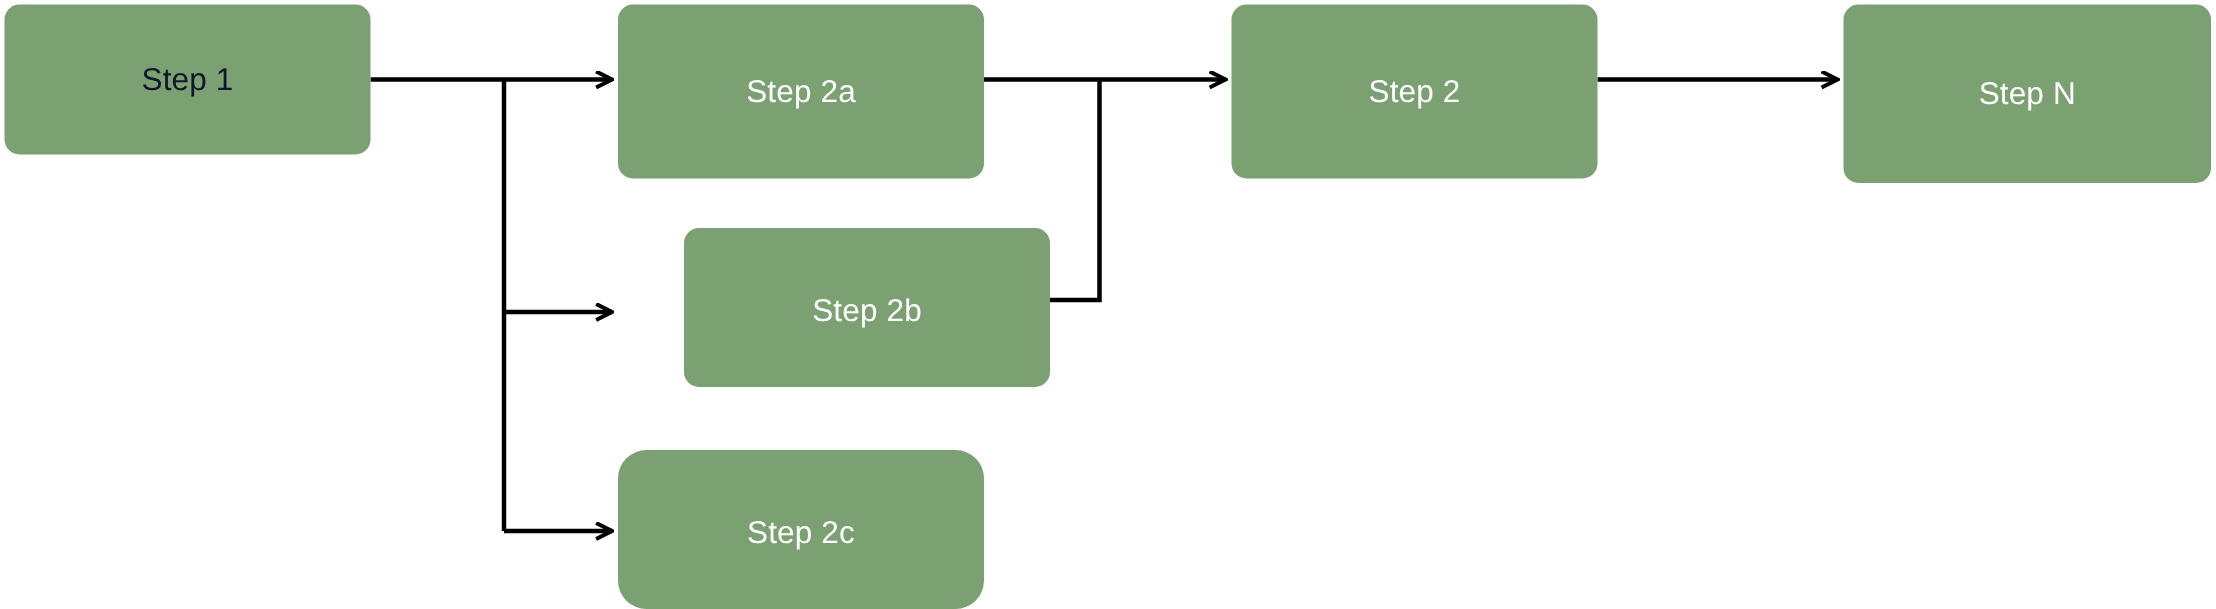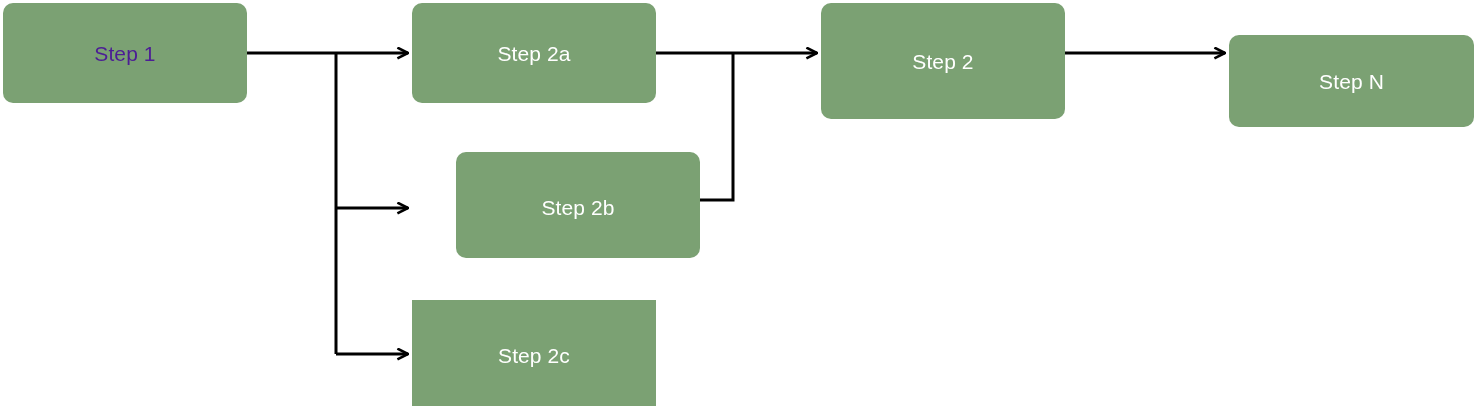--- a/index.html
+++ b/index.html
@@ -72,32 +72,32 @@
         <path d="M 336 208 L 408 208" marker-end="url(#arrowOpen)" stroke="#000000" stroke-width="3"></path>
         <path d="M 336 354 L 408 354" marker-end="url(#arrowOpen)" stroke="#000000" stroke-width="3"></path>
         <path d="M 656 53 L 817 53" marker-end="url(#arrowOpen)" stroke="#000000" stroke-width="3"></path>
         <path d="M 656 200 L 733 200 L 733 53" stroke="#000000" stroke-width="3"></path>
         <path d="M 1065 53 L 1225 53" marker-end="url(#arrowOpen)" stroke="#000000" stroke-width="3"></path>
       </g>
   </svg>
 
   <div id="node-layer">
       <div class="node-box" style="left: 3px; top: 3px; width: 244px; height: 100px; background: rgb(123, 161, 115); border-radius: 10px;">
-        <span class="node-label" style="color: #4c1d95; font-size: 21px;">Step 1</span>
+        <span class="node-label" style="color: #0f172a; font-size: 21px;">Step 1</span>
       </div>
-      <div class="node-box" style="left: 412px; top: 3px; width: 244px; height: 100px; background: rgb(123, 161, 115); border-radius: 10px;">
+      <div class="node-box" style="left: 412px; top: 3px; width: 244px; height: 116px; background: rgb(123, 161, 115); border-radius: 10px;">
         <span class="node-label" style="color: rgb(255, 255, 255); font-size: 21px;">Step 2a</span>
       </div>
       <div class="node-box label-high" style="left: 412px; top: 152px; width: 244px; height: 106px; background: rgb(123, 161, 115); border-radius: 10px; margin-left: 44px;">
         <span class="node-label" style="color: rgb(255, 255, 255); font-size: 21px;">Step 2b</span>
       </div>
-      <div class="node-box label-high" style="left: 412px; top: 300px; width: 244px; height: 106px; background: rgb(123, 161, 115); border-radius: 0;">
+      <div class="node-box label-high" style="left: 412px; top: 300px; width: 244px; height: 106px; background: rgb(123, 161, 115); border-radius: 19px;">
         <span class="node-label" style="color: rgb(255, 255, 255); font-size: 21px;">Step 2c</span>
       </div>
       <div class="node-box" style="left: 821px; top: 3px; width: 244px; height: 116px; background: rgb(123, 161, 115); border-radius: 10px;">
         <span class="node-label" style="color: rgb(255, 255, 255); font-size: 21px;">Step 2</span>
       </div>
-      <div class="node-box" style="left: 1229px; top: 3px; width: 245px; height: 92px; background: rgb(123, 161, 115); border-radius: 10px; margin-top: 32px;">
+      <div class="node-box" style="left: 1229px; top: 3px; width: 245px; height: 119px; background: rgb(123, 161, 115); border-radius: 10px;">
         <span class="node-label" style="color: rgb(255, 255, 255); font-size: 21px;">Step N</span>
       </div>
     </div>
 
 </div>
 
 </body></html>

